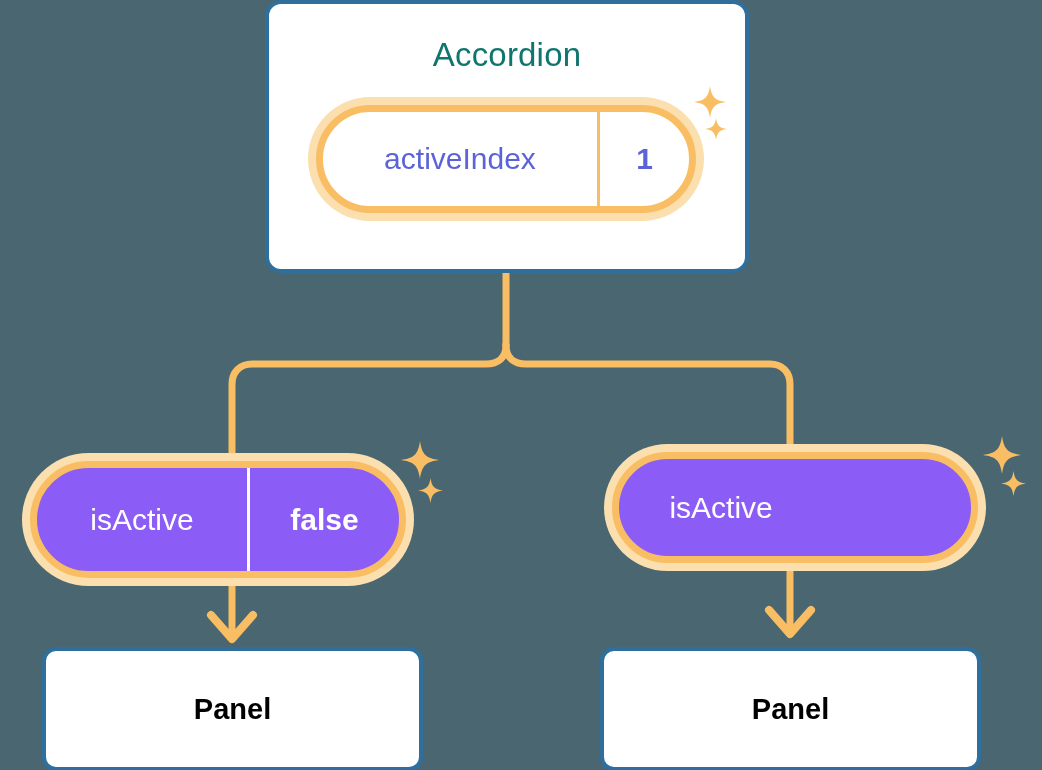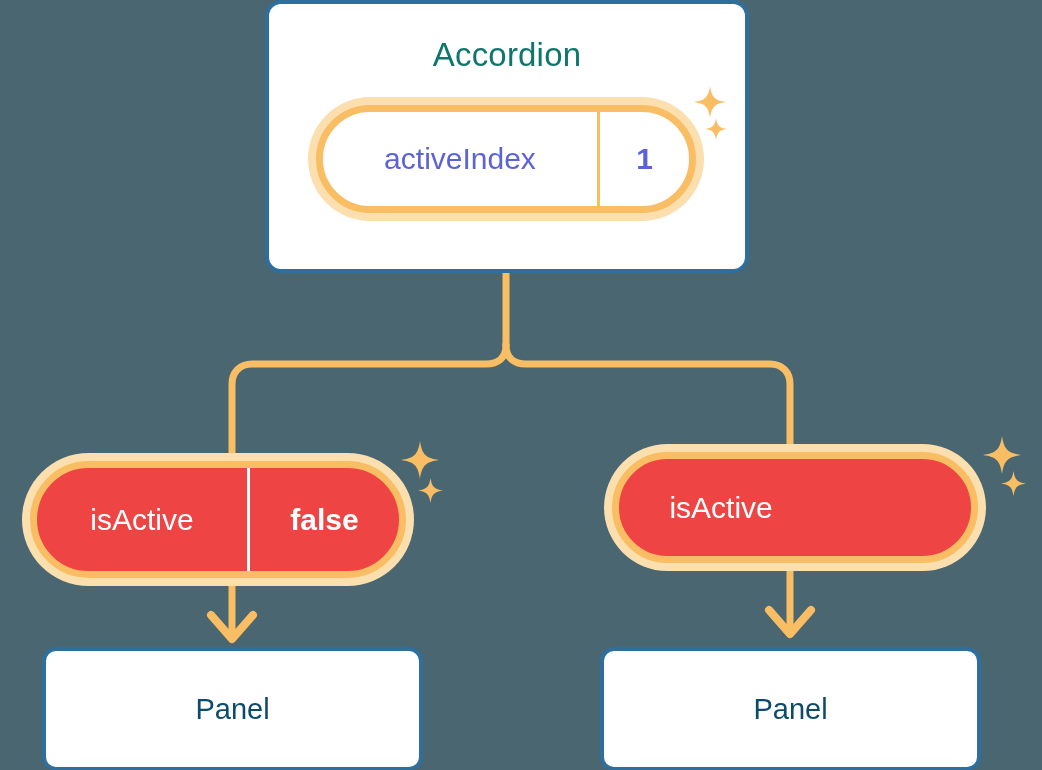--- a/index.html
+++ b/index.html
@@ -67,23 +67,23 @@
   }
   #panel-left  { left: 42px;  top: 647px; }
   #panel-right { left: 600px; top: 647px; }
 
   .panel-label {
     position: absolute;
     left: 0; right: 0;
     top: 50%;
     transform: translateY(-50%);
     text-align: center;
-    color: #0c4a6e;
+    color: #000000;
     font-size: 29px;
-    font-weight: 400;
+    font-weight: 700;
   }
 
   
   .pill-wrap {
     position: absolute;
     box-sizing: border-box;
     border-radius: 999px;
     background: #fbdfaf;           
     padding: 8px;
   }
@@ -114,21 +114,21 @@
     width: 396px;
     height: 124px;
   }
   #activeindex-pill .pill { background: #ffffff; }
   .pill-light .pill-seg { color: #5c63d8; }
   .pill-light .pill-key   { flex: 0 0 274px; font-size: 30px; }
   .pill-light .pill-value { flex: 1 1 auto; font-size: 30px;
                             border-left: 3px solid #f9be64; }
 
   
-  .pill-purple .pill { background: #ef4444; }
+  .pill-purple .pill { background: #8b5cf6; }
   .pill-purple .pill-seg { color: #ffffff; }
   .pill-purple .pill-key   { flex: 0 0 58%; font-size: 30px; }
   .pill-purple .pill-value { flex: 1 1 auto; font-size: 30px;
                              border-left: 3px solid #ffffff; }
 
   #isactive-left-wrap  { left: 22px;  top: 453px; width: 392px; height: 133px; }
   #isactive-right-wrap { left: 604px; top: 444px; width: 382px; height: 127px; }
 
   
   .sparkle {

